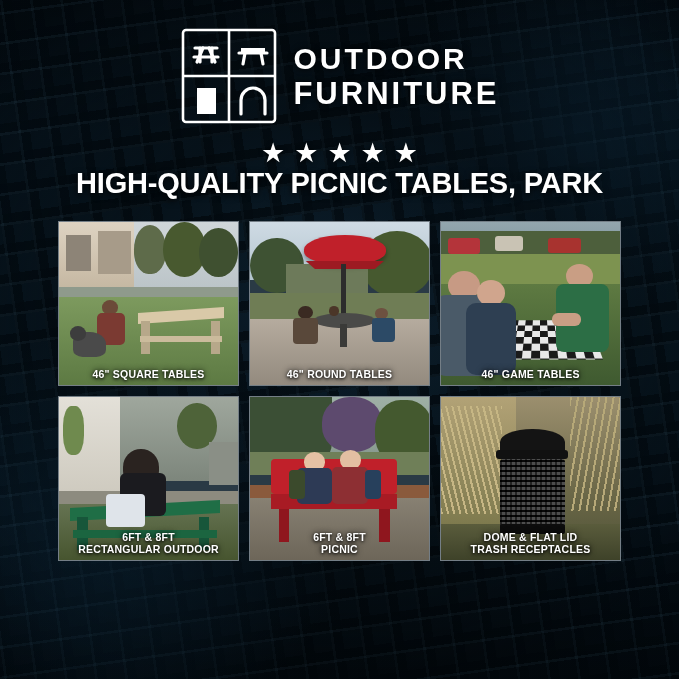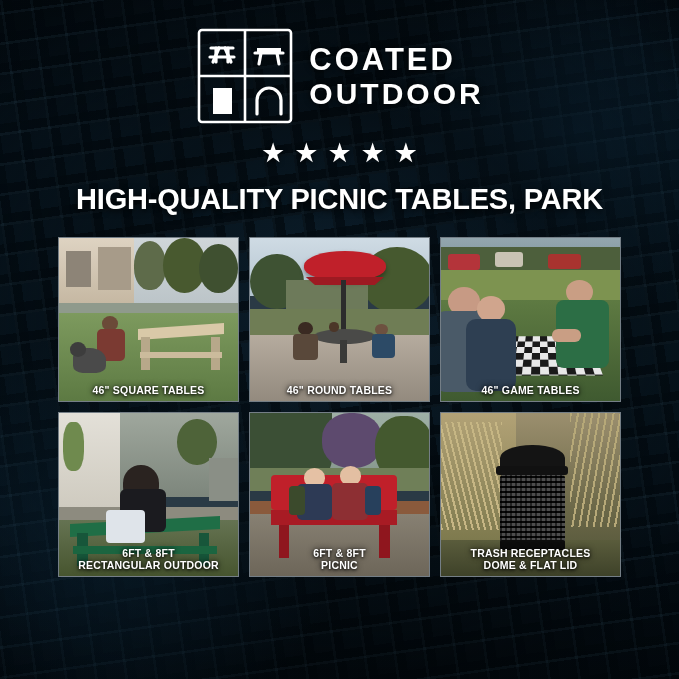--- a/index.html
+++ b/index.html
@@ -96,21 +96,20 @@
     display: flex;
     gap: 9px;
     color: #ffffff;
     font-size: 27px;
     line-height: 1;
     text-shadow: 0 1px 5px rgba(0,0,0,0.85);
   }
 
   
   .headline {
-    margin-top: 16px;
     width: 600px;
     text-align: center;
     color: #ffffff;
     font-size: 29px;
     font-weight: bold;
     line-height: 1.16;
     letter-spacing: -0.2px;
     text-shadow: 0 2px 7px rgba(0,0,0,0.9);
   }
 
@@ -206,22 +205,22 @@
         <g>
           <rect x="18" y="62" width="19" height="26" fill="#ffffff"></rect>
         </g>
 
         <g stroke="#ffffff" stroke-width="3.2" fill="none" stroke-linecap="round">
           <path d="M62 88 L62 74 A12 12 0 0 1 86 74 L86 88"></path>
         </g>
       </svg>
     </div>
     <div class="logo-words">
-      <span>COATED</span>
       <span class="logo-l2">OUTDOOR</span>
+      <span>FURNITURE</span>
     </div>
   </div>
 
   <div class="stars">
     <span>★</span>
     <span>★</span>
     <span>★</span>
     <span>★</span>
     <span>★</span>
   </div>
@@ -374,19 +373,19 @@
         <div class="obj" style="left:0;top:6%;width:34%;height:66%;background:repeating-linear-gradient(76deg,#c6b684 0 2px,rgba(0,0,0,0) 2px 6px);"></div>
         <div class="obj" style="left:72%;top:0;width:28%;height:70%;background:repeating-linear-gradient(100deg,#b6a878 0 2px,rgba(0,0,0,0) 2px 7px);"></div>
         <div class="ground" style="height:22%;background:linear-gradient(#5a5c3c,#3e4229);"></div>
 
         <div class="obj" style="left:33%;top:20%;width:36%;height:16%;background:#141414;border-radius:50% 50% 8% 8%;"></div>
         <div class="obj" style="left:31%;top:33%;width:40%;height:5%;background:#111;border-radius:3px;"></div>
         <div class="obj mesh-can" style="left:33%;top:38%;width:36%;height:42%;border-radius:3px;"></div>
         <div class="obj" style="left:33%;top:78%;width:36%;height:6%;background:#0d0d0d;border-radius:2px;"></div>
       </div>
       <div class="caption">
+        <div>DOME &amp; FLAT LID</div>
         <div>TRASH RECEPTACLES</div>
-        <div>DOME &amp; FLAT LID</div>
       </div>
     </div>
 
   </div>
 </div>
 
 </body></html>

